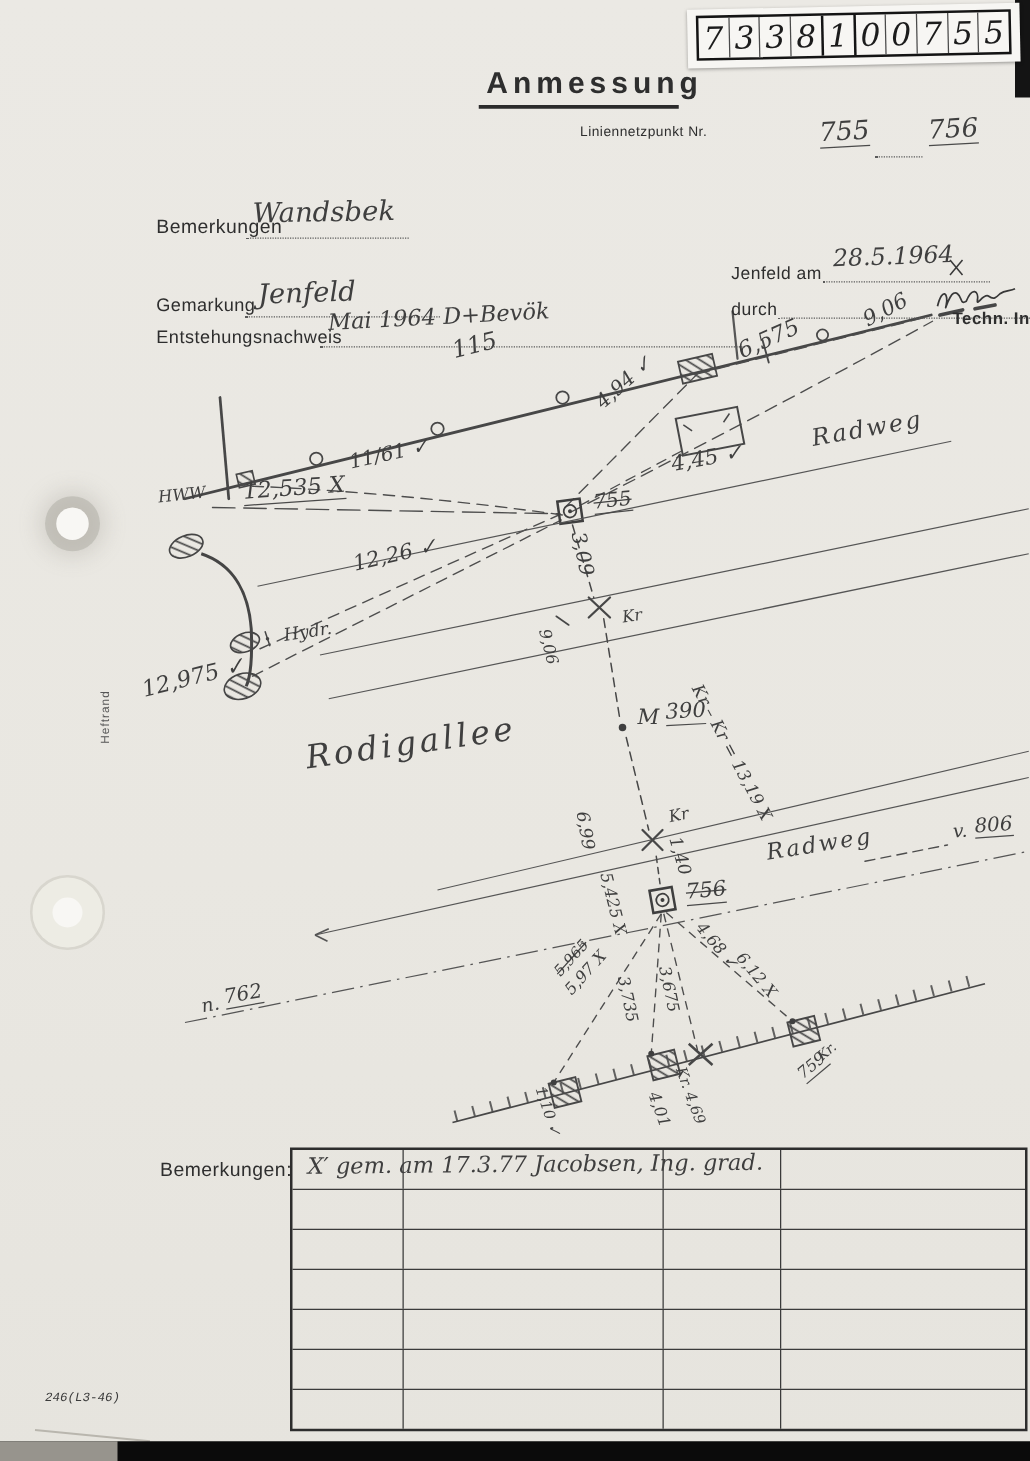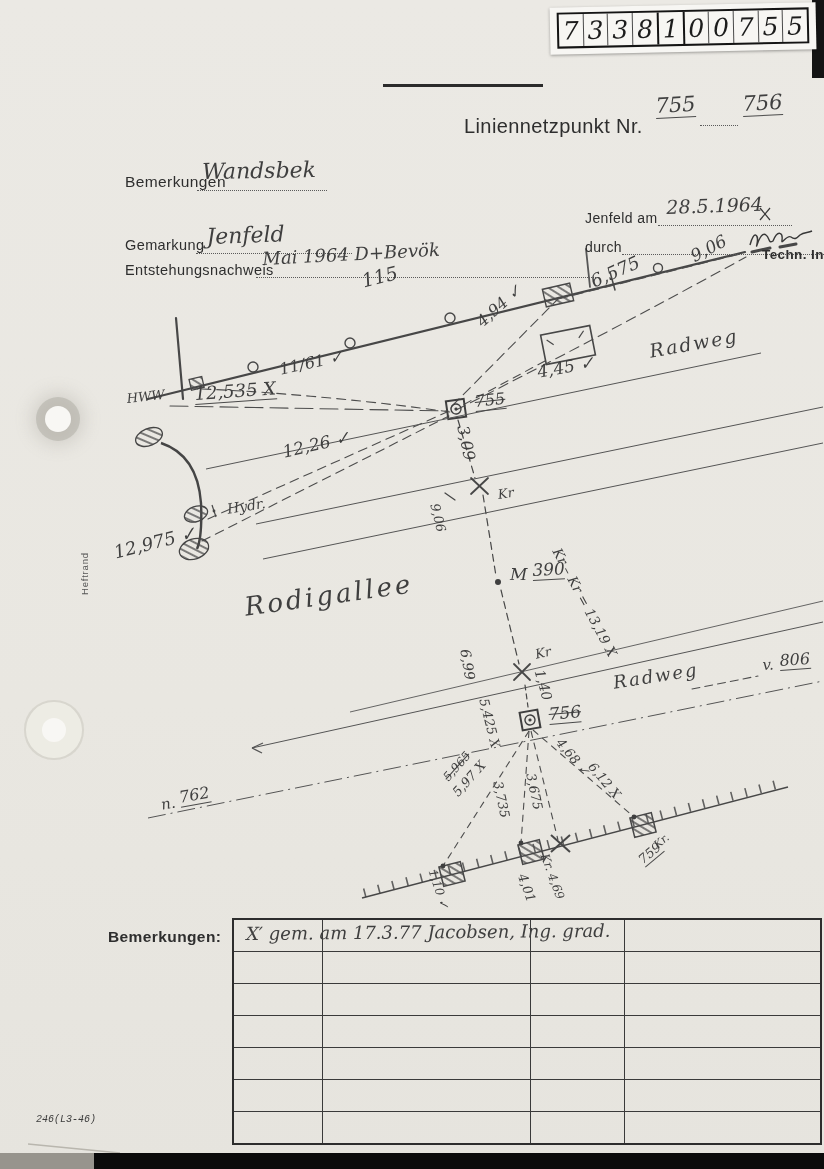--- a/index.html
+++ b/index.html
@@ -177,23 +177,24 @@
       <div class="stk-cell hw">8</div>
       <div class="stk-cell hw">1</div>
       <div class="stk-cell hw">0</div>
       <div class="stk-cell hw">0</div>
       <div class="stk-cell hw">7</div>
       <div class="stk-cell hw">5</div>
       <div class="stk-cell hw">5</div>
     </div>
   </div>
 
+  <div class="abs pr" style="left:389px;top:53px;font-size:24px;font-weight:bold;letter-spacing:4px;">Anmessung</div>
   <div class="solidline" style="left:383px;top:84px;width:160px;height:2.5px;"></div>
 
-  <div class="abs pr" style="left:464px;top:115px;font-size:20px;">Liniennetzpunkt Nr.</div>
+  <div class="abs pr" style="left:464px;top:100px;font-size:11px;">Liniennetzpunkt Nr.</div>
   <span class="sl hw u" style="left:655px;top:96px;font-size:21px;transform:rotate(-3deg);">755</span>
   <div class="dotline" style="left:700px;top:124px;width:38px;"></div>
   <span class="sl hw u" style="left:742px;top:94px;font-size:21px;transform:rotate(-3deg);">756</span>
 
   <div class="abs pr" style="left:125px;top:173px;font-size:15.5px;">Bemerkungen</div>
   <span class="sl hw" style="left:202px;top:161px;font-size:22px;transform:rotate(-1deg);">Wandsbek</span>
   <div class="dotline" style="left:197px;top:189px;width:130px;"></div>
 
   <div class="abs pr" style="left:125px;top:237px;font-size:14.5px;">Gemarkung</div>
   <span class="sl hw" style="left:206px;top:226px;font-size:22px;transform:rotate(-2deg);">Jenfeld</span>
@@ -248,21 +249,21 @@
   <span class="sl hw" style="left:564px;top:736px;font-size:13px;transform:rotate(50deg);">4,68 ✓</span>
   <span class="sl hw" style="left:596px;top:760px;font-size:13px;transform:rotate(50deg);">6,12 X</span>
   <span class="sl hw" style="left:438px;top:868px;font-size:12px;transform:rotate(72deg);">1,10 ✓</span>
   <span class="sl hw" style="left:528px;top:872px;font-size:13px;transform:rotate(70deg);">4,01</span>
   <span class="sl hw" style="left:550px;top:852px;font-size:12px;transform:rotate(70deg);">Kr. 4,69</span>
   <span class="sl hw" style="left:652px;top:842px;font-size:11px;transform:rotate(-40deg);">Kr.</span>
   <span class="sl hw u" style="left:636px;top:856px;font-size:13px;transform:rotate(-40deg);">759</span>
   <span class="sl hw" style="left:160px;top:798px;font-size:15px;transform:rotate(-10deg);">n.</span>
   <span class="sl hw u" style="left:178px;top:790px;font-size:16px;transform:rotate(-10deg);">762</span>
 
-  <div class="abs pr" style="left:108px;top:928px;font-size:15.5px;font-weight:700;">Bemerkungen:</div>
+  <div class="abs pr" style="left:128px;top:928px;font-size:15.5px;font-weight:400;">Bemerkungen:</div>
   <div class="bem-table">
     <div class="bem-row">
         <div class="bem-cell c1"></div>
         <div class="bem-cell c2"></div>
         <div class="bem-cell c3"></div>
         <div class="bem-cell c4"></div>
       </div>
     <div class="bem-row">
         <div class="bem-cell c1"></div>
         <div class="bem-cell c2"></div>

